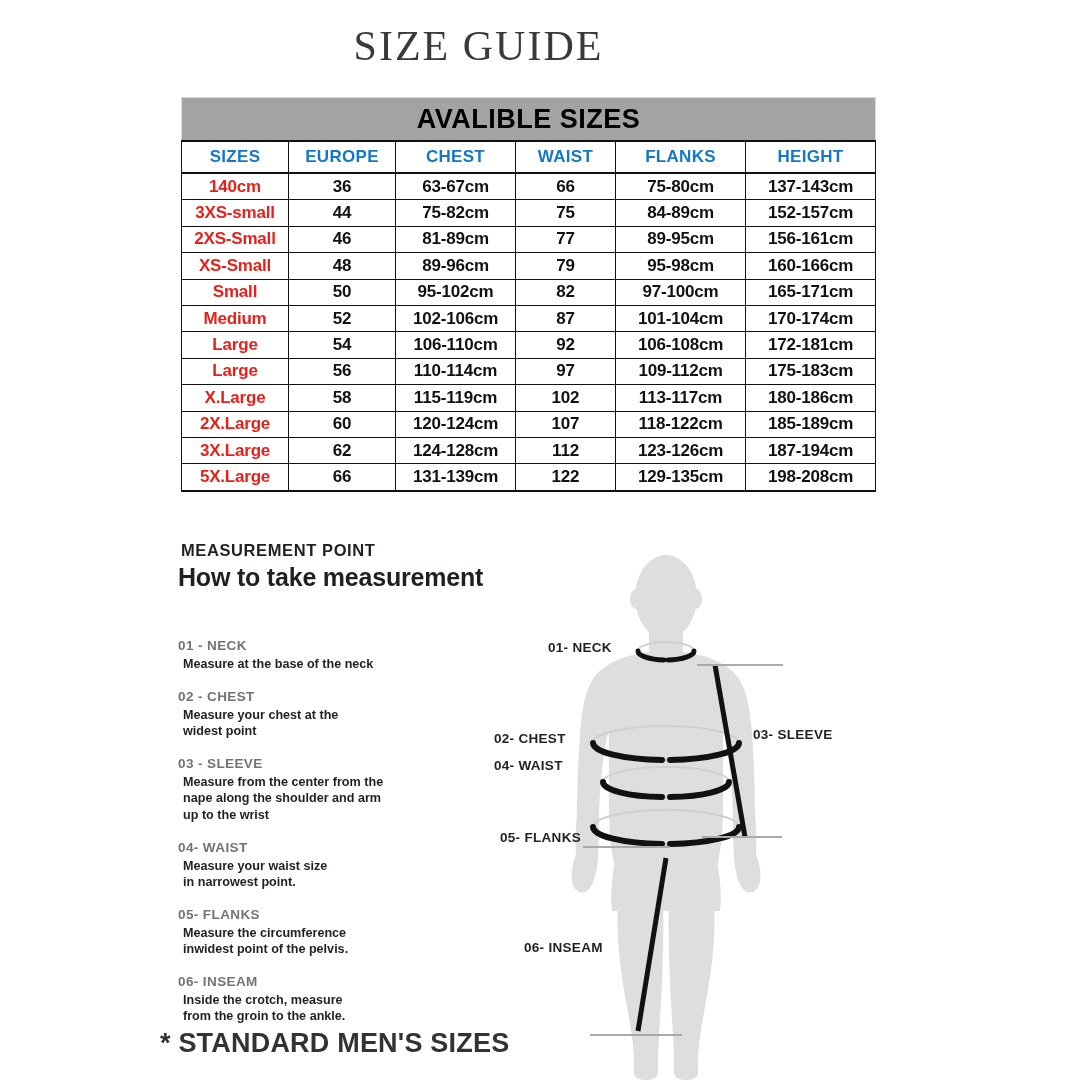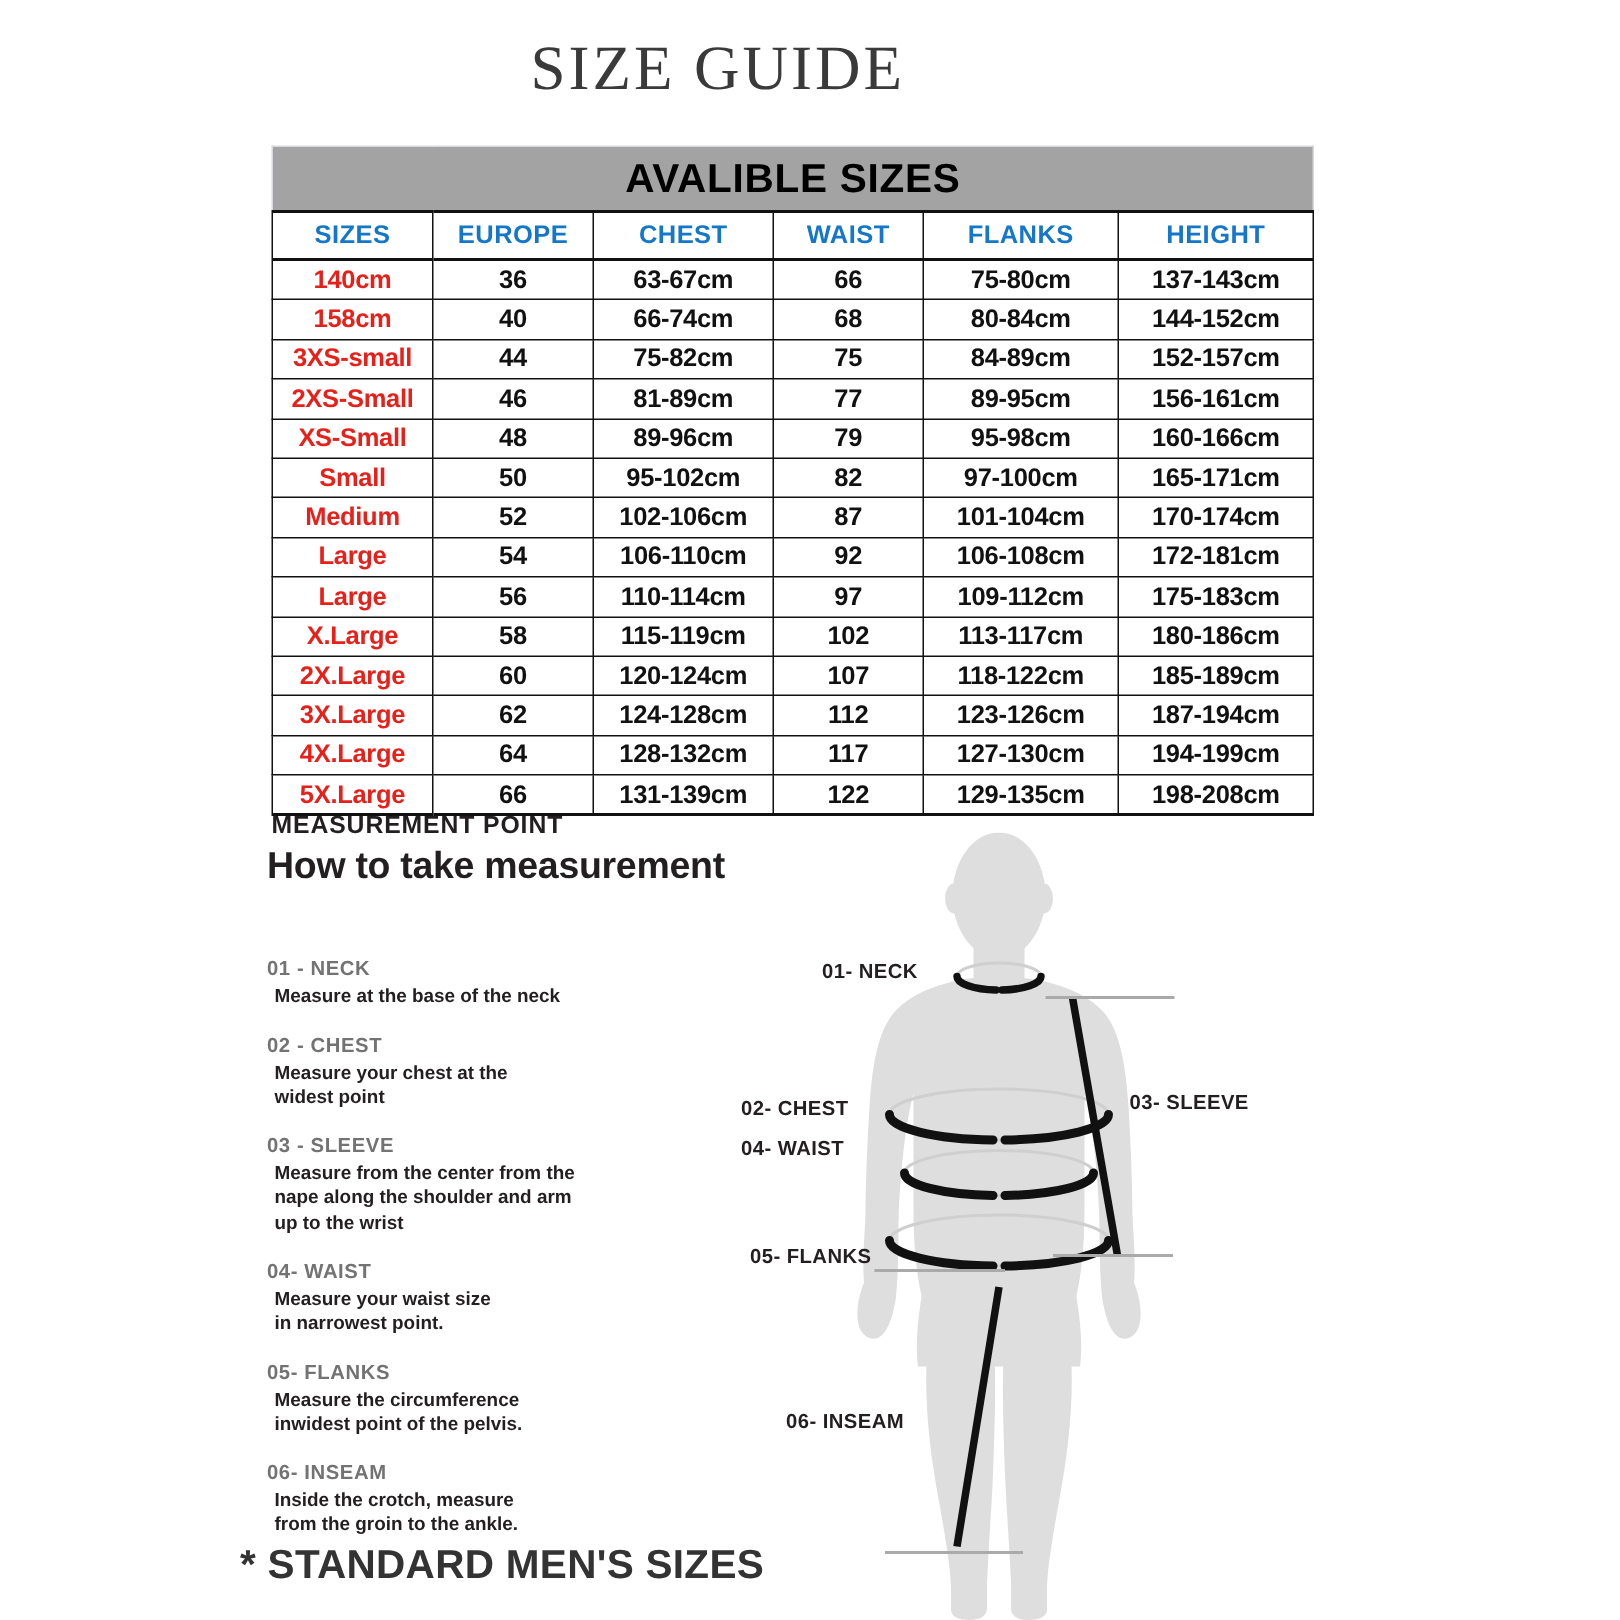--- a/index.html
+++ b/index.html
@@ -193,28 +193,20 @@
 
     <tr class="data-row">
           <td class="row-cell sz-cell">140cm</td>
           <td class="row-cell">36</td>
           <td class="row-cell">63-67cm</td>
           <td class="row-cell">66</td>
           <td class="row-cell">75-80cm</td>
           <td class="row-cell">137-143cm</td>
         </tr>
         <tr class="data-row">
-          <td class="row-cell sz-cell">158cm</td>
-          <td class="row-cell">40</td>
-          <td class="row-cell">66-74cm</td>
-          <td class="row-cell">68</td>
-          <td class="row-cell">80-84cm</td>
-          <td class="row-cell">144-152cm</td>
-        </tr>
-        <tr class="data-row">
           <td class="row-cell sz-cell">3XS-small</td>
           <td class="row-cell">44</td>
           <td class="row-cell">75-82cm</td>
           <td class="row-cell">75</td>
           <td class="row-cell">84-89cm</td>
           <td class="row-cell">152-157cm</td>
         </tr>
         <tr class="data-row">
           <td class="row-cell sz-cell">2XS-Small</td>
           <td class="row-cell">46</td>
@@ -279,28 +271,20 @@
           <td class="row-cell">118-122cm</td>
           <td class="row-cell">185-189cm</td>
         </tr>
         <tr class="data-row">
           <td class="row-cell sz-cell">3X.Large</td>
           <td class="row-cell">62</td>
           <td class="row-cell">124-128cm</td>
           <td class="row-cell">112</td>
           <td class="row-cell">123-126cm</td>
           <td class="row-cell">187-194cm</td>
-        </tr>
-        <tr class="data-row">
-          <td class="row-cell sz-cell">4X.Large</td>
-          <td class="row-cell">64</td>
-          <td class="row-cell">128-132cm</td>
-          <td class="row-cell">117</td>
-          <td class="row-cell">127-130cm</td>
-          <td class="row-cell">194-199cm</td>
         </tr>
         <tr class="data-row">
           <td class="row-cell sz-cell">5X.Large</td>
           <td class="row-cell">66</td>
           <td class="row-cell">131-139cm</td>
           <td class="row-cell">122</td>
           <td class="row-cell">129-135cm</td>
           <td class="row-cell">198-208cm</td>
         </tr>
       </tbody>

